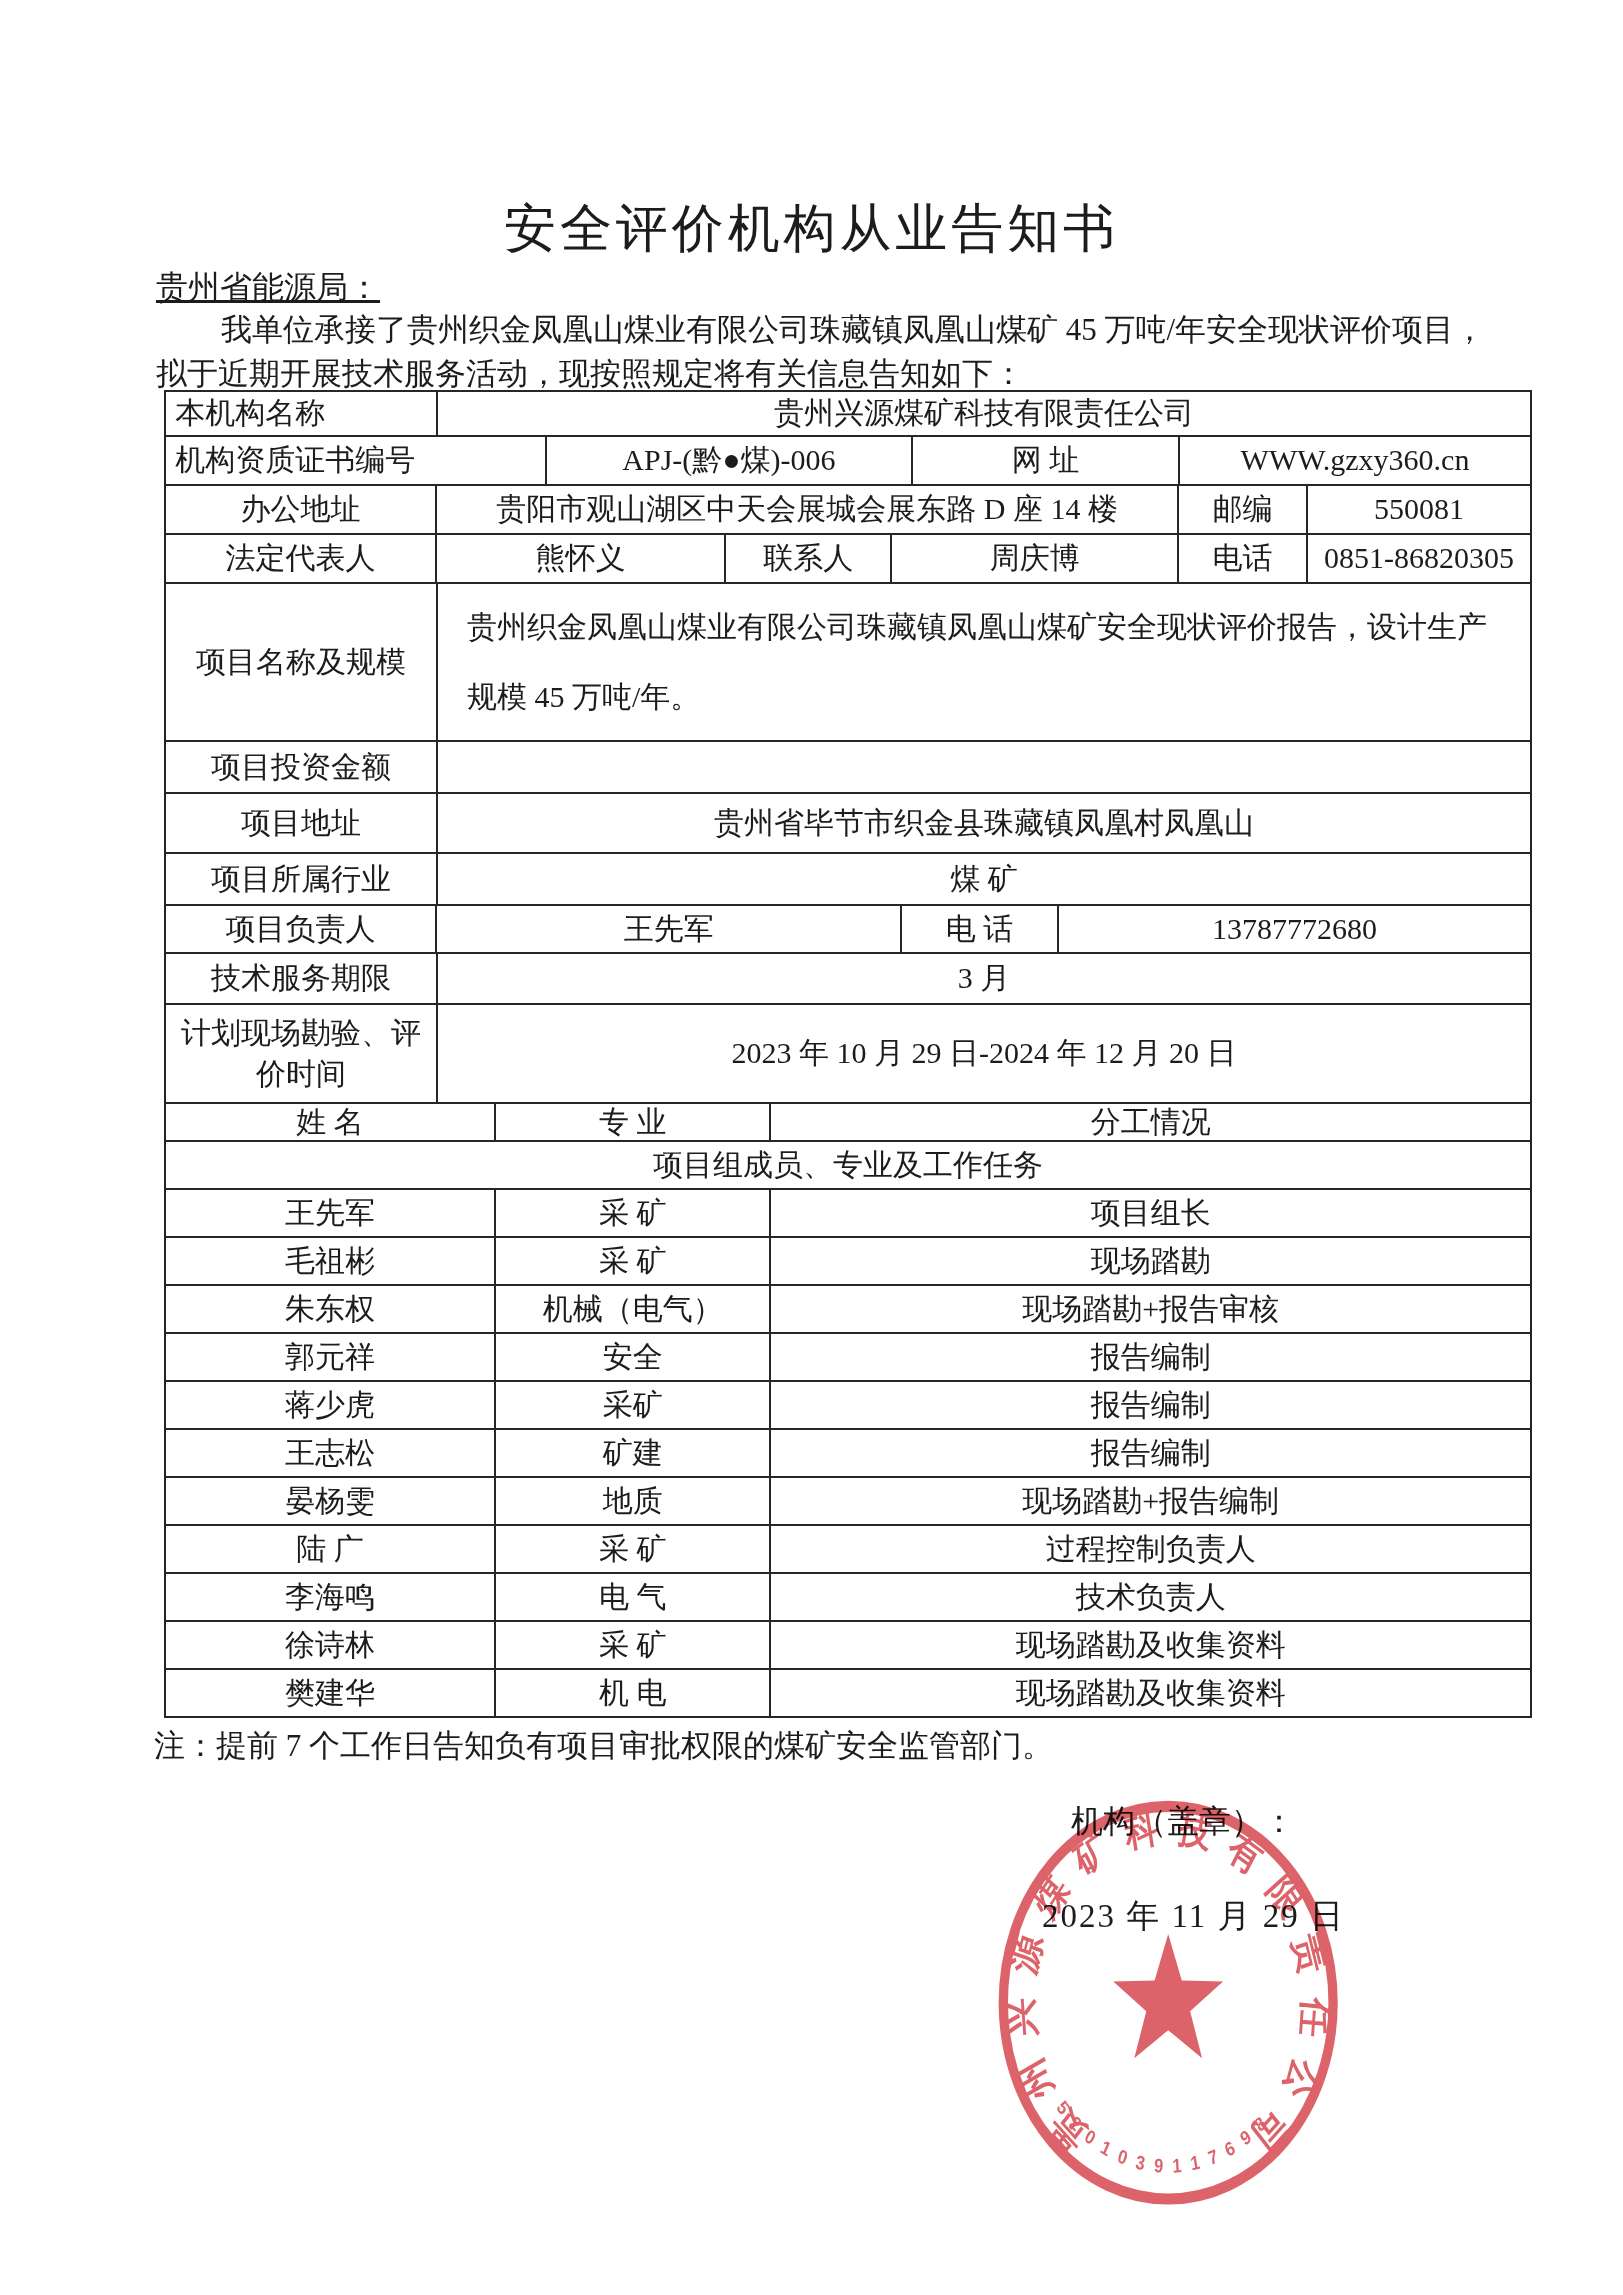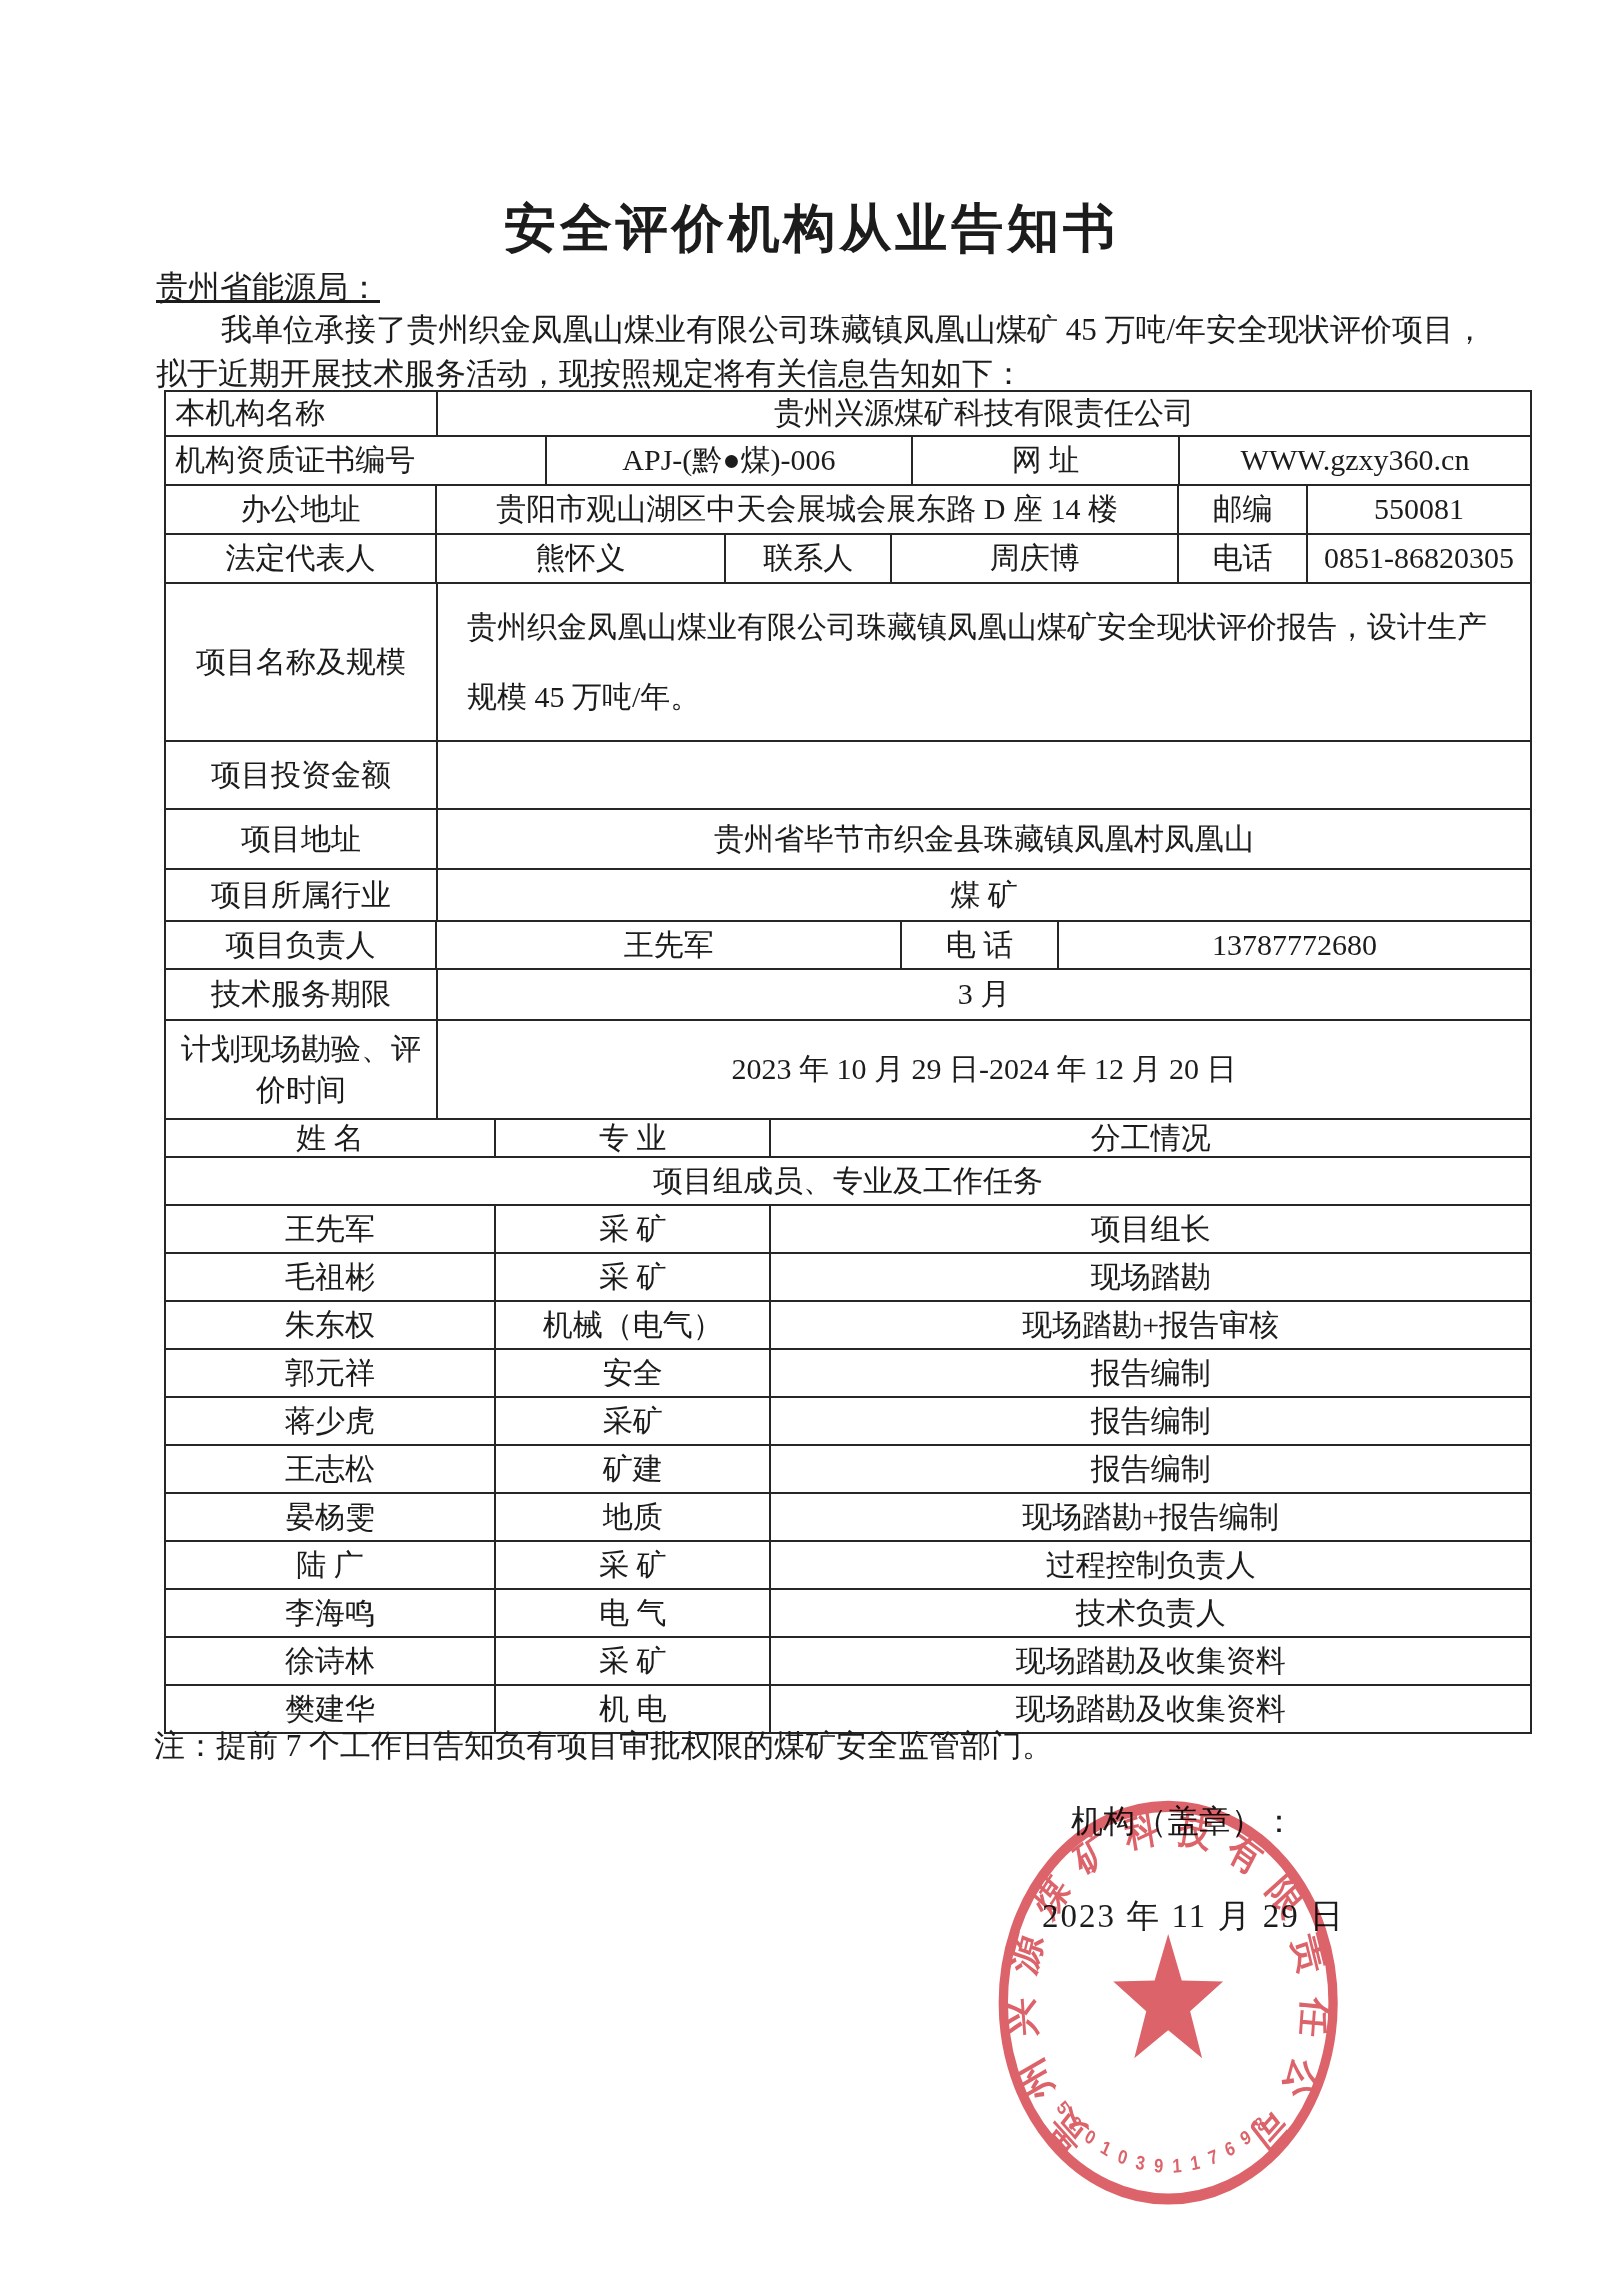--- a/index.html
+++ b/index.html
@@ -2,42 +2,42 @@
 <html style="font-size:10.5px"><head>
 <meta charset="utf-8">
 <style>
   html,body{margin:0;padding:0;background:#9a9a9a;}
   .page{
     position:relative;width:1623px;height:2295px;margin:0 auto;background:#ffffff;
     font-family:"Liberation Serif","DejaVu Serif",serif;color:#1c1c1c;overflow:hidden;
   }
   .title{
     position:absolute;left:0;top:194px;width:100%;text-align:center;
-    font-size:52px;font-weight:bold;letter-spacing:3.9px;
+    font-size:52px;font-weight:normal;letter-spacing:3.9px;
   }
   .salutation{position:absolute;left:156px;top:266px;font-size:32px;text-decoration:underline;}
   .intro-l1{position:absolute;left:156px;top:309px;width:1381px;font-size:31px;text-indent:65px;white-space:nowrap;}
   .intro-l2{position:absolute;left:156px;top:353px;width:1381px;font-size:31px;white-space:nowrap;}
 
   .form{
     position:absolute;left:164px;top:390px;width:1368px;
     border:2.6px solid #262626;box-sizing:border-box;font-size:30px;
   }
   .trow{display:flex;width:100%;box-sizing:border-box;border-top:2.6px solid #262626;}
   .trow:first-child{border-top:none;}
   .cell{
     box-sizing:border-box;border-left:2px solid #262626;
     display:flex;align-items:center;justify-content:center;
     text-align:center;padding:2.6px 9.2px;overflow:hidden;line-height:1.35;
   }
   .cell:first-child{border-left:none;}
   .cell.left{justify-content:flex-start;text-align:left;}
   .cell.para{justify-content:flex-start;text-align:left;line-height:2.35;padding:18px 29px;}
   
-  .h65{height:43px}.h75{height:49px}.h241{height:158px}.h79{height:68px}
+  .h65{height:43px}.h75{height:49px}.h241{height:158px}.h79{height:52px}
   .h92{height:60px}.h80{height:52px}.h74{height:48px}.h78{height:51px}
   .h151{height:99px}.h73{height:48px}.h58{height:38px}
   
   .w412{width:270px}.w1671{width:1094px}
   .w580{width:380px}.w560{width:367px}.w410{width:268px}.w540{width:353px}
   .w1138{width:745px}.w197{width:129px}.w343{width:225px}
   .w443{width:290px}.w255{width:167px}.w440{width:288px}
   .w713{width:467px}.w240{width:157px}.w725{width:475px}
   .w503{width:329px}.w422{width:276px}.w1165{width:763px}
   .wfull{width:100%}

